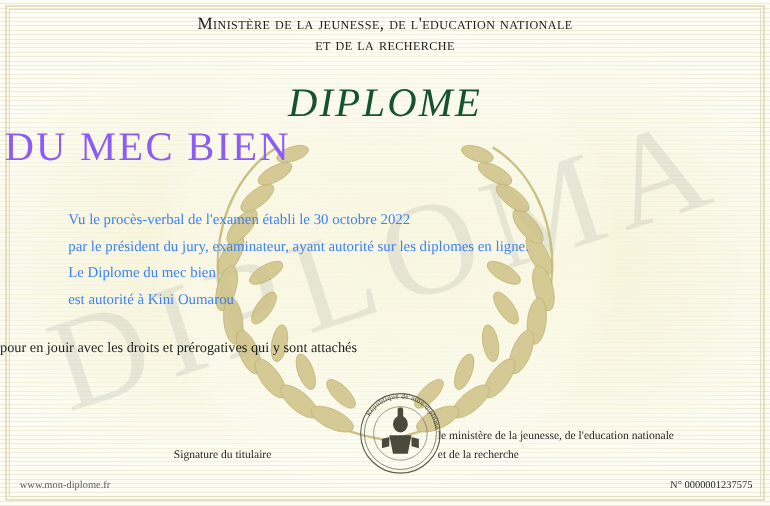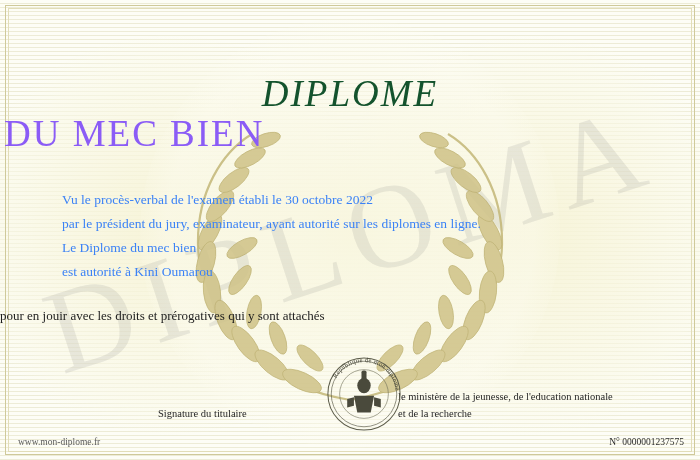--- a/index.html
+++ b/index.html
@@ -257,20 +257,24 @@
       <ellipse cx="288" cy="128" rx="17" ry="7" transform="rotate(30 288 128)"></ellipse>
       <ellipse cx="290" cy="160" rx="17" ry="7" transform="rotate(55 290 160)"></ellipse>
       <ellipse cx="276" cy="192" rx="17" ry="7" transform="rotate(80 276 192)"></ellipse>
       <ellipse cx="252" cy="218" rx="17" ry="7" transform="rotate(110 252 218)"></ellipse>
       <ellipse cx="220" cy="238" rx="17" ry="7" transform="rotate(135 220 238)"></ellipse>
     </g>
   </svg>
 
   <div class="content">
 
+    <div class="ministry">
+      <span>Ministère de la jeunesse, de l'education nationale</span>
+      <span class="line2">et de la recherche</span>
+    </div>
 
     <div class="title1">DIPLOME</div>
     <div class="title2">DU MEC BIEN</div>
 
     <div class="body-block">
       <div>Vu le procès-verbal de l'examen établi le 30 octobre 2022</div>
       <div>par le président du jury, examinateur, ayant autorité sur les diplomes en ligne.</div>
       <div>Le Diplome du mec bien</div>
       <div>est autorité à Kini Oumarou</div>
     </div>

